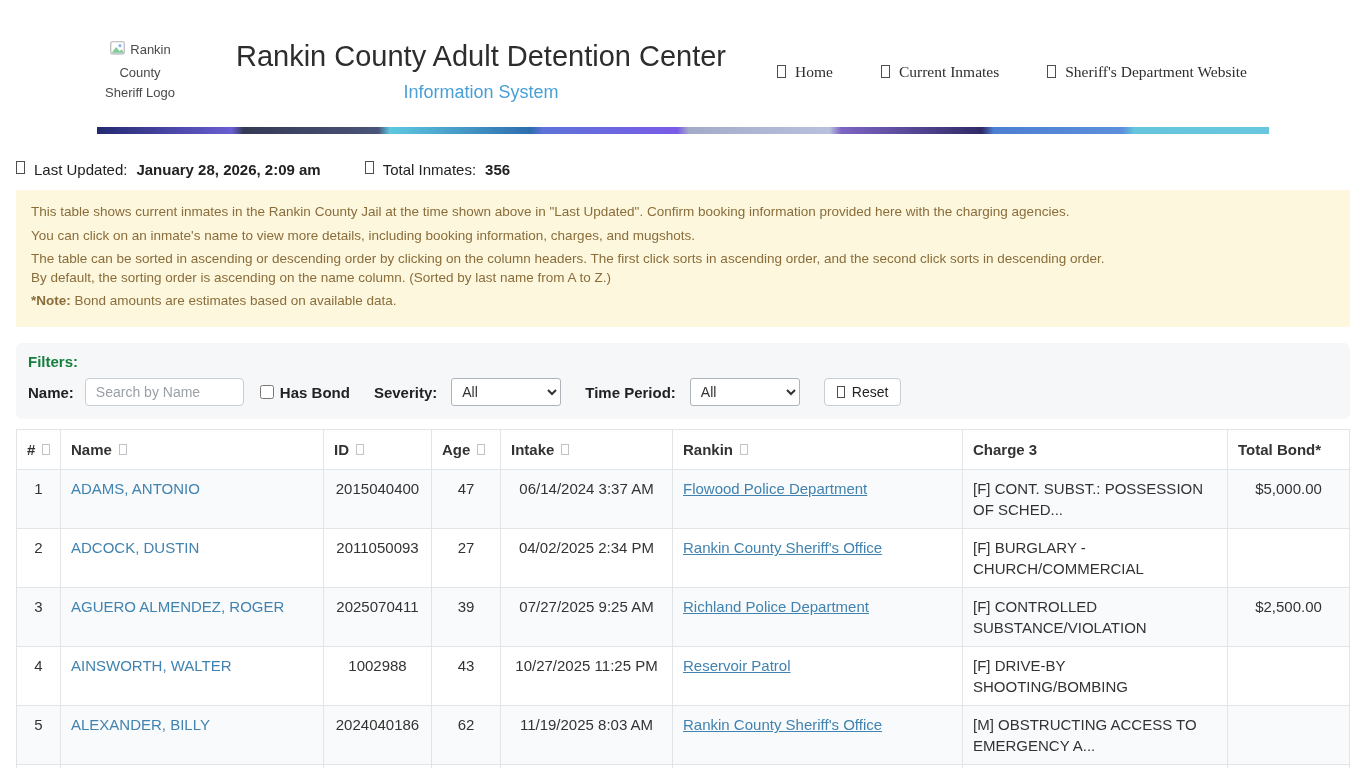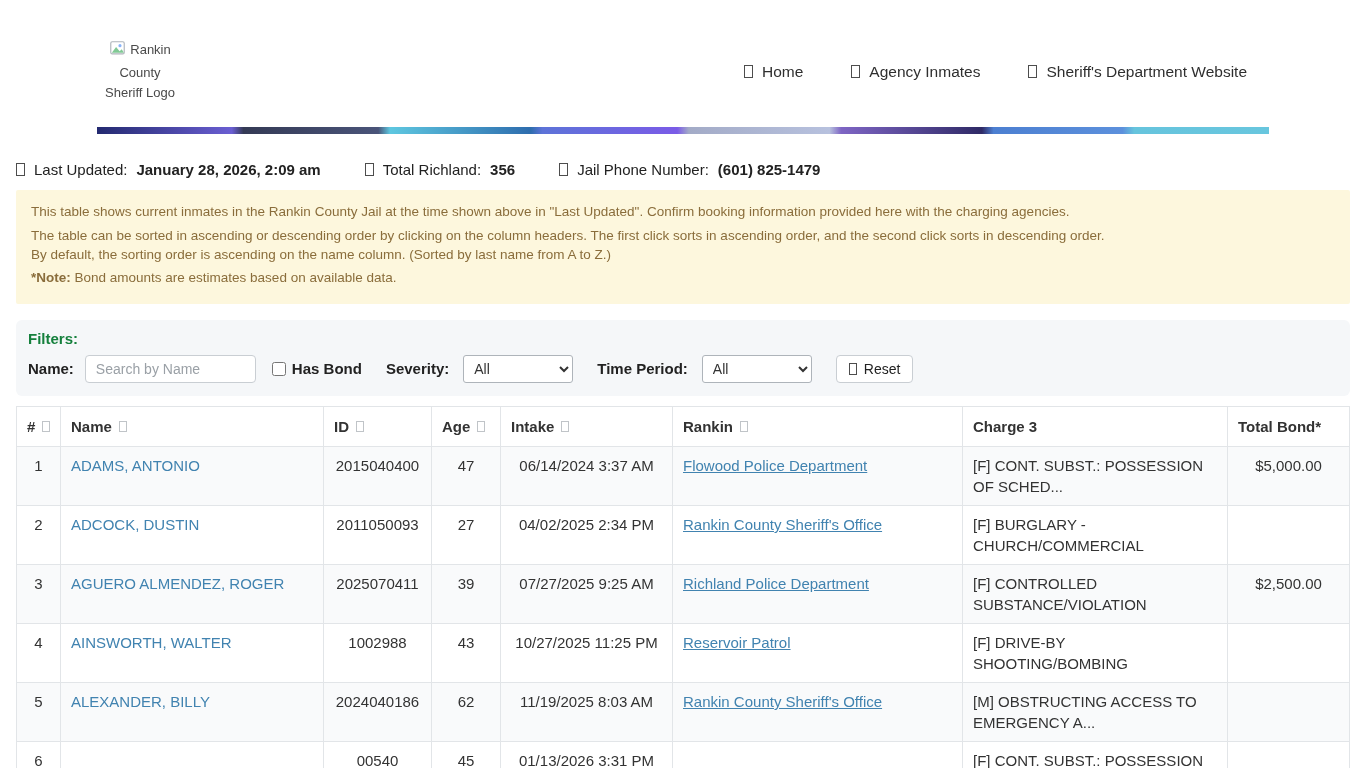--- a/index.html
+++ b/index.html
@@ -47,20 +47,21 @@
   }
   .main-nav {
     margin-left: auto;
     display: flex;
     align-items: center;
     gap: 48px;
     font-size: 15.5px;
     color: #2f2f2f;
     padding-right: 22px;
     white-space: nowrap;
+    font-family: Liberation Serif, serif;
   }
   .nav-item { display: flex; align-items: center; gap: 9px; cursor: pointer; }
 
   .gradient-bar {
     width: 1172px;
     height: 7px;
     margin: 10px auto 0;
     background: linear-gradient(90deg,
       #232a70 0%,   #6a5ed2 11.5%,
       #343a55 12.5%, #4a5479 24%,
@@ -91,21 +92,21 @@
   .main { padding: 0 16px; }
 
   .status-row {
     display: flex;
     align-items: center;
     gap: 44px;
     margin: 27px 0 12px;
     font-size: 15px;
     color: #222;
   }
-  .status-item { display: flex; align-items: center; gap: 9px; }
+  .status-item { display: flex; gap: 9px; }
   .status-item b { font-weight: bold; }
 
   .info-box {
     background: #fdf7dd;
     color: #8a6d3b;
     border-radius: 2px;
     padding: 13px 15px 16px;
     font-size: 13.5px;
     line-height: 1.4;
   }
@@ -116,21 +117,21 @@
   .filters-panel {
     background: #f5f7f9;
     border-radius: 6px;
     margin: 16px 0 10px;
     padding: 10px 12px 13px;
   }
   .filters-title { font-weight: bold; font-size: 15px; color: #15803d; margin-bottom: 8px; }
   .filters-row { display: flex; align-items: center; font-size: 15px; color: #222; }
   .filters-row .lbl { font-weight: bold; }
   .name-input {
-    width: 171px; height: 28px;
+    width: 159px; height: 28px;
     border: 1px solid #c9ced3;
     border-radius: 4px;
     padding: 0 10px;
     font-size: 14px;
     font-family: "Liberation Sans", sans-serif;
     color: #333;
     margin-left: 11px;
     background: #fff;
   }
   .name-input::placeholder { color: #9aa0a6; }
@@ -212,60 +213,60 @@
       <span class="broken-img">
         <svg width="17" height="17" viewBox="0 0 24 24">
           <rect x="2.5" y="2.5" width="19" height="17" rx="2" fill="#ffffff" stroke="#aeb4ba" stroke-width="1.6"></rect>
           <circle cx="15.5" cy="8" r="2.2" fill="#8ab4f8"></circle>
           <path d="M4 18 L10 10 L15 16 L18 13 L21 18 Z" fill="#81c995"></path>
         </svg>
       </span><span>Rankin</span><br>
       <span>County</span><br>
       <span>Sheriff Logo</span>
     </div>
+    <div class="title-block">
+      <h1 class="site-title">Rankin County Adult Detention Center</h1>
+      <div class="site-subtitle">Information System</div>
+    </div>
     <nav class="main-nav">
       <div class="nav-item">
         <span class="tofu"></span>
         <span>Home</span>
       </div>
       <div class="nav-item">
         <span class="tofu"></span>
-        <span>Agency Inmates</span>
+        <span>Current Inmates</span>
       </div>
       <div class="nav-item">
         <span class="tofu"></span>
         <span>Sheriff's Department Website</span>
       </div>
     </nav>
   </div>
   <div class="gradient-bar"></div>
 </header>
 
 <div class="main">
 
   <div class="status-row">
     <div class="status-item">
       <span class="tofu"></span>
       <span>Last Updated:</span>
       <b>January 28, 2026, 2:09 am</b>
     </div>
     <div class="status-item">
       <span class="tofu"></span>
-      <span>Total Richland:</span>
+      <span>Total Inmates:</span>
       <b>356</b>
-    </div>
-    <div class="status-item">
-      <span class="tofu"></span>
-      <span>Jail Phone Number:</span>
-      <b>(601) 825-1479</b>
     </div>
   </div>
 
   <div class="info-box">
     <p>This table shows current inmates in the Rankin County Jail at the time shown above in "Last Updated". Confirm booking information provided here with the charging agencies.</p>
+    <p>You can click on an inmate's name to view more details, including booking information, charges, and mugshots.</p>
     <p><span>The table can be sorted in ascending or descending order by clicking on the column headers. The first click sorts in ascending order, and the second click sorts in descending order.</span><br><span>By default, the sorting order is ascending on the name column. (Sorted by last name from A to Z.)</span></p>
     <p><strong>*Note:</strong> <span>Bond amounts are estimates based on available data.</span></p>
   </div>
 
   <div class="filters-panel">
     <div class="filters-title">Filters:</div>
     <div class="filters-row">
       <span class="lbl">Name:</span>
       <input class="name-input" type="text" placeholder="Search by Name" style="">
       <label class="hasbond-label">

